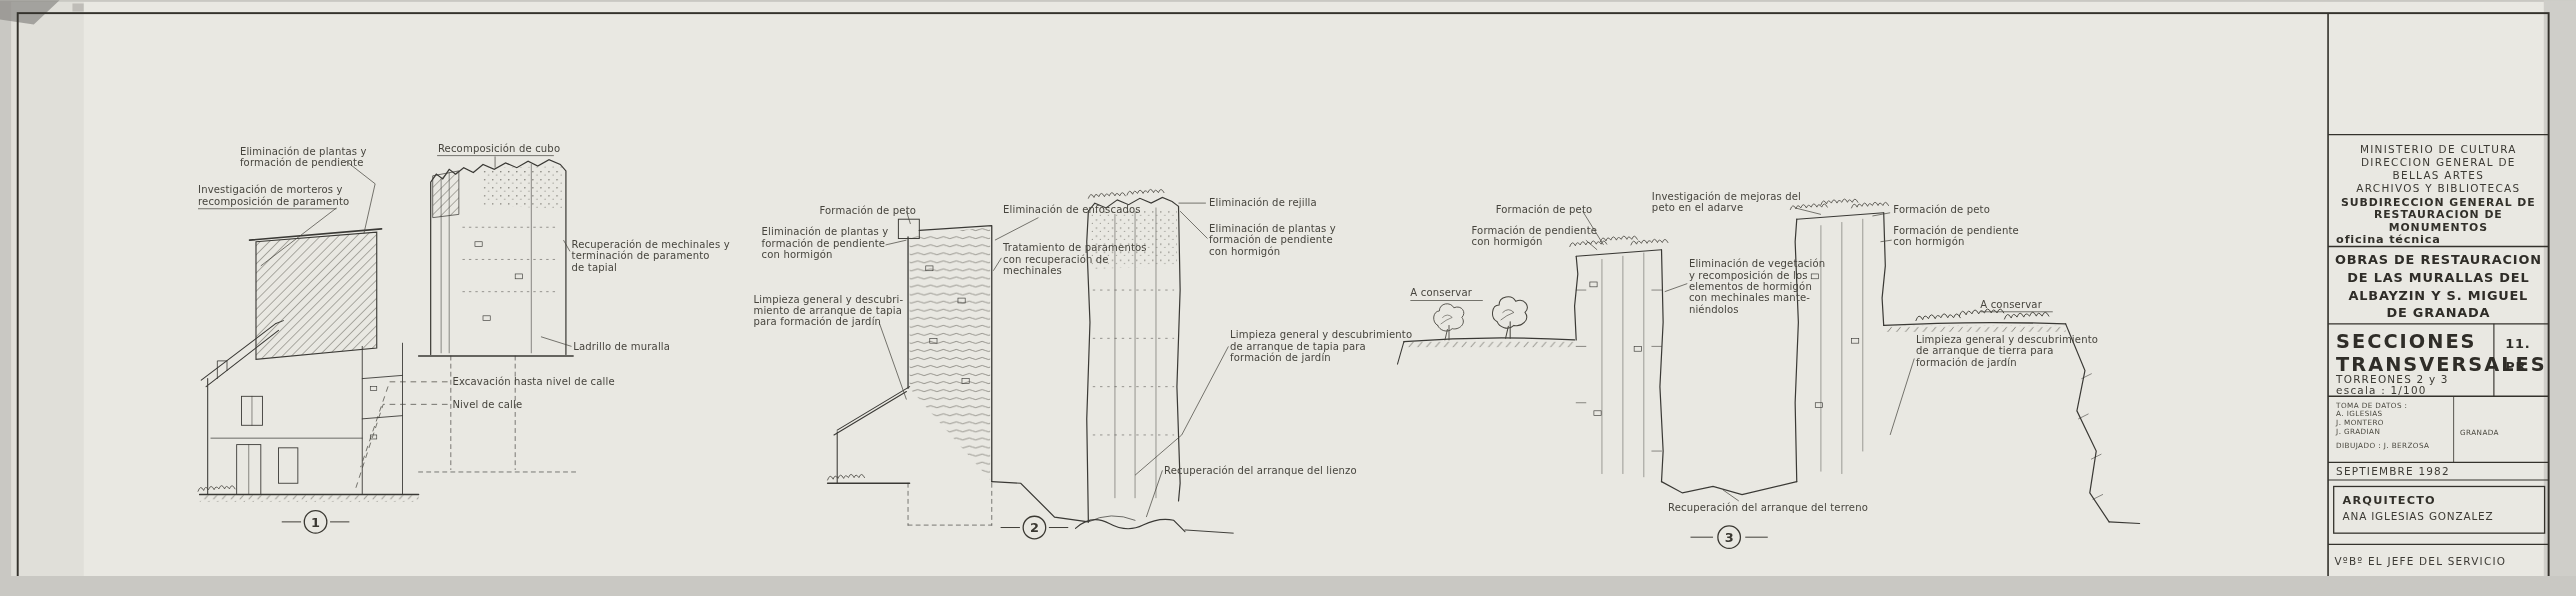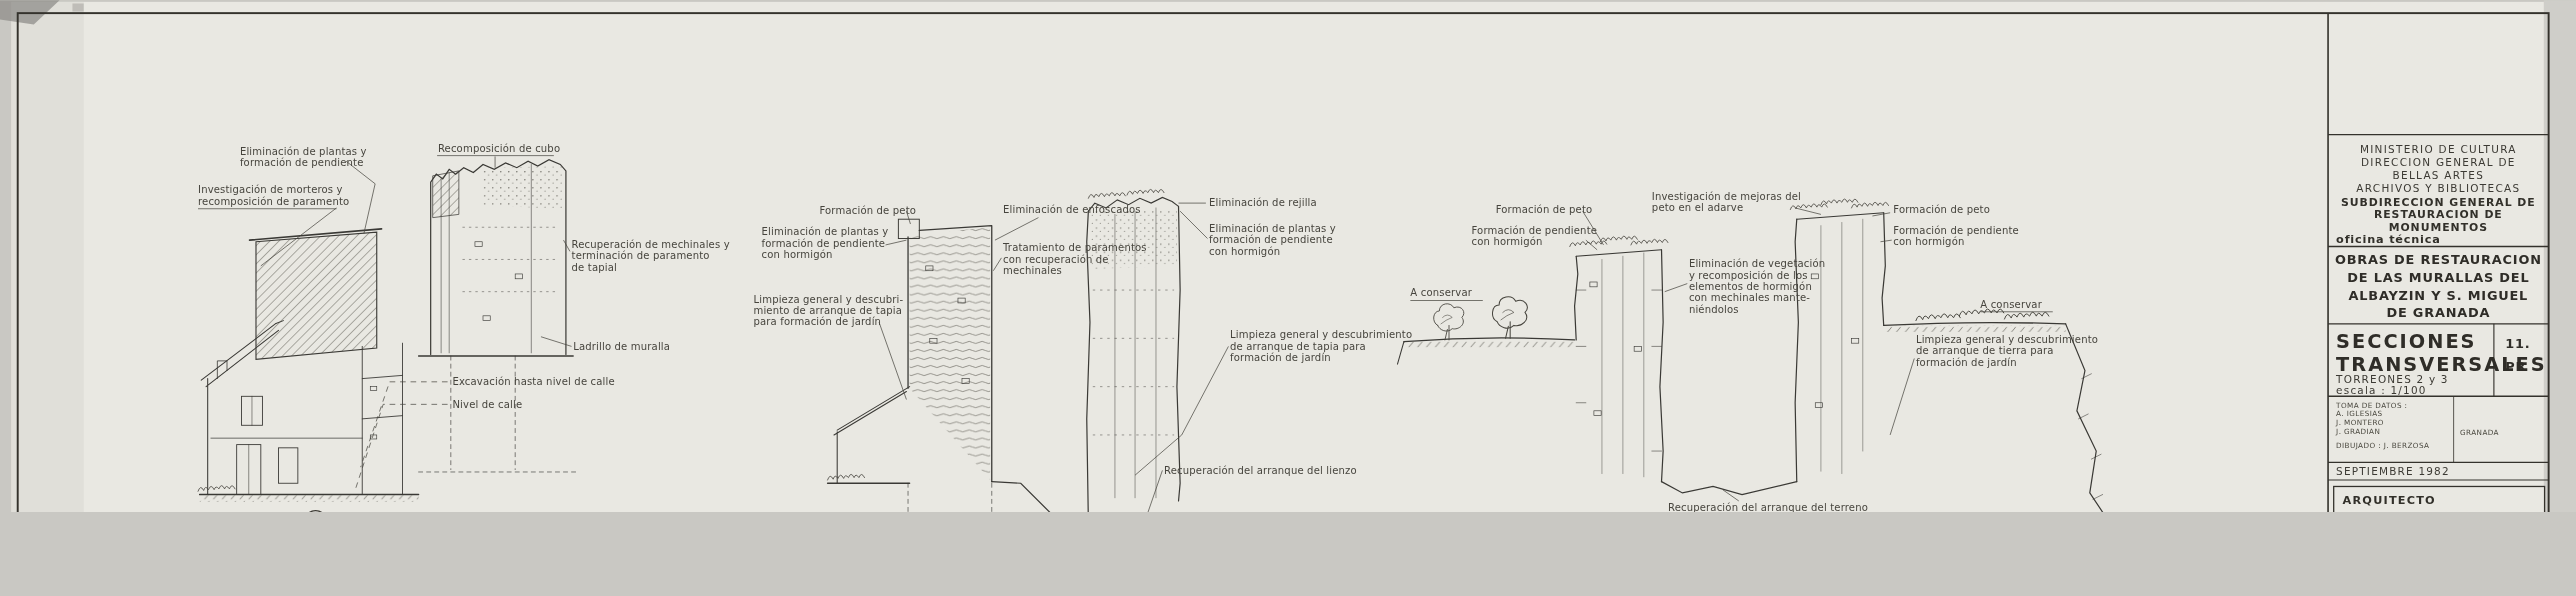--- a/index.html
+++ b/index.html
@@ -1,16 +1,16 @@
 <!DOCTYPE html>
 <html style="font-size:13px"><head>
 <meta charset="utf-8">
 <style>
   html,body{margin:0;padding:0;background:#c9c8c3;}
-  .sheet{position:relative;width:2576px;height:512px;overflow:hidden;
+  .sheet{position:relative;width:2576px;height:576px;overflow:hidden;
          font-family:"DejaVu Sans",sans-serif;}
   svg{display:block;}
   text{fill:#403e38;stroke:none;}
   .ann{font:12.5px "DejaVu Sans",sans-serif;letter-spacing:.2px;fill:#47453e;}
   .tb-sm{font:13px "DejaVu Sans",sans-serif;letter-spacing:1.6px;fill:#3c3a34;}
   .tb-smb{font:700 13.5px "DejaVu Sans",sans-serif;letter-spacing:1.2px;fill:#32302a;}
   .tb-of{font:700 14px "DejaVu Sans",sans-serif;letter-spacing:1px;fill:#32302a;}
   .tb-proj{font:700 16px "DejaVu Sans",sans-serif;letter-spacing:1px;fill:#2f2d28;}
   .tb-big{font:600 24px "DejaVu Sans",sans-serif;letter-spacing:2.5px;fill:#2f2d28;}
   .tb-sub{font:13px "DejaVu Sans",sans-serif;letter-spacing:1.5px;fill:#3c3a34;}

